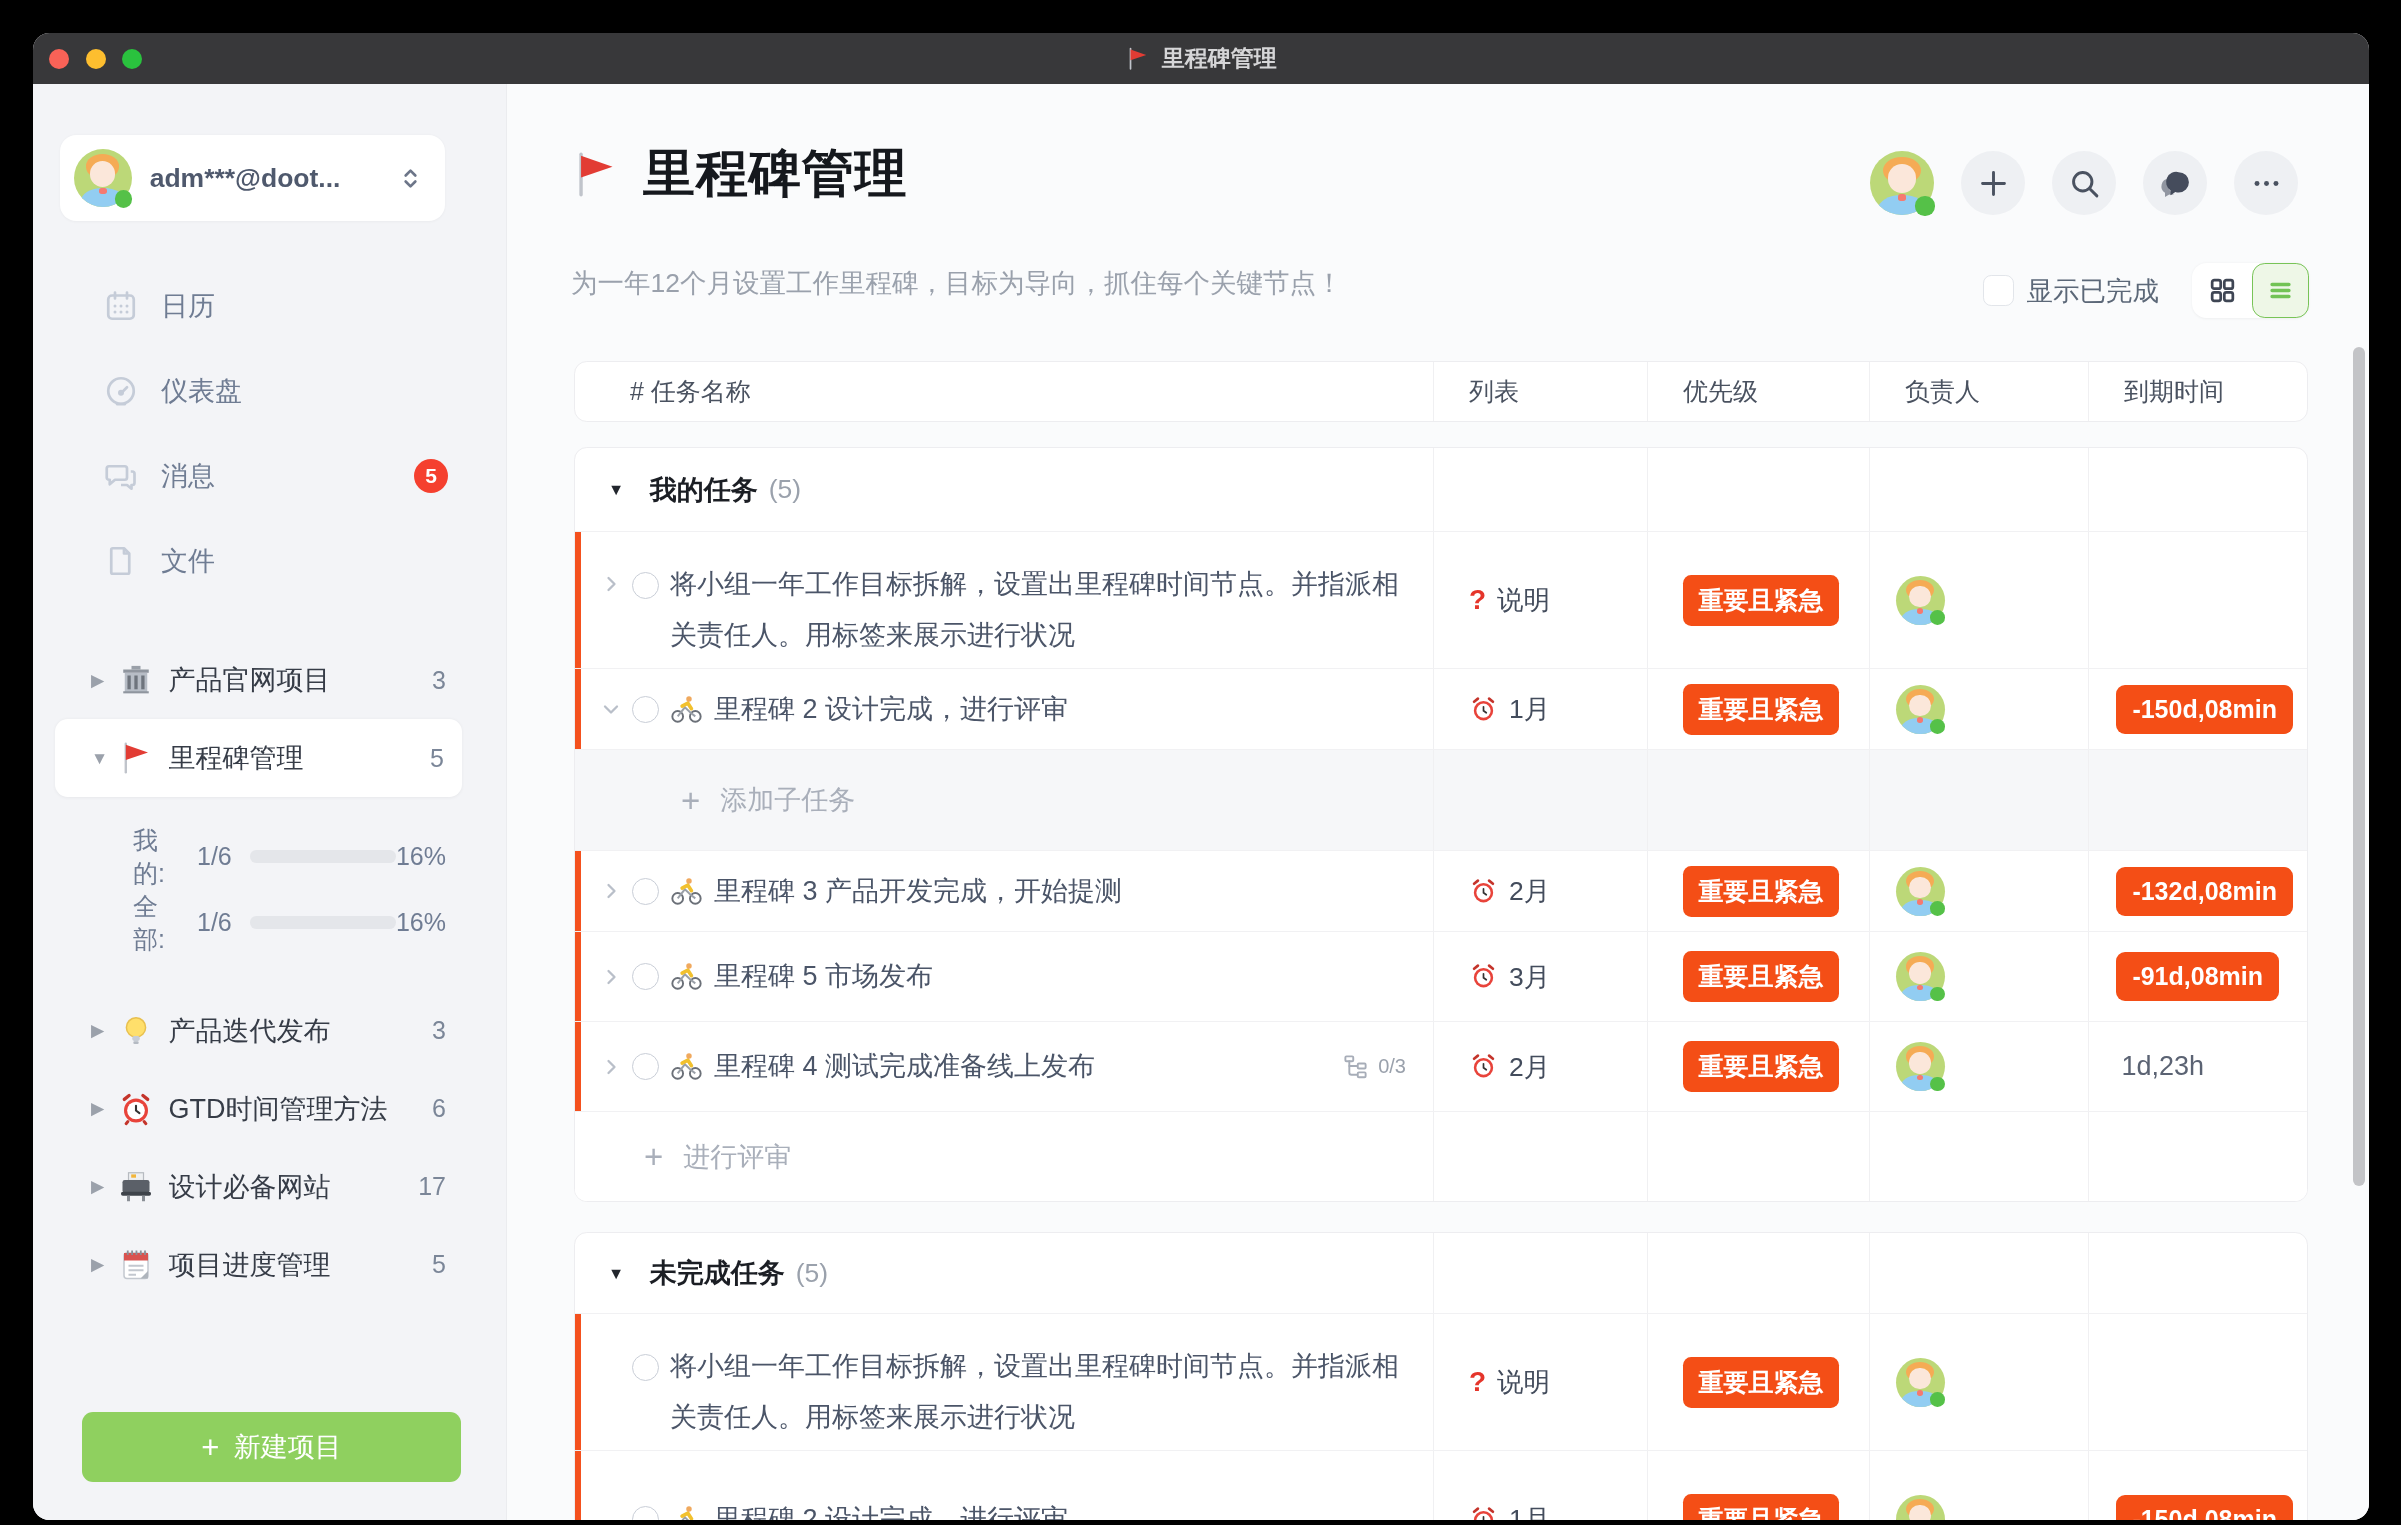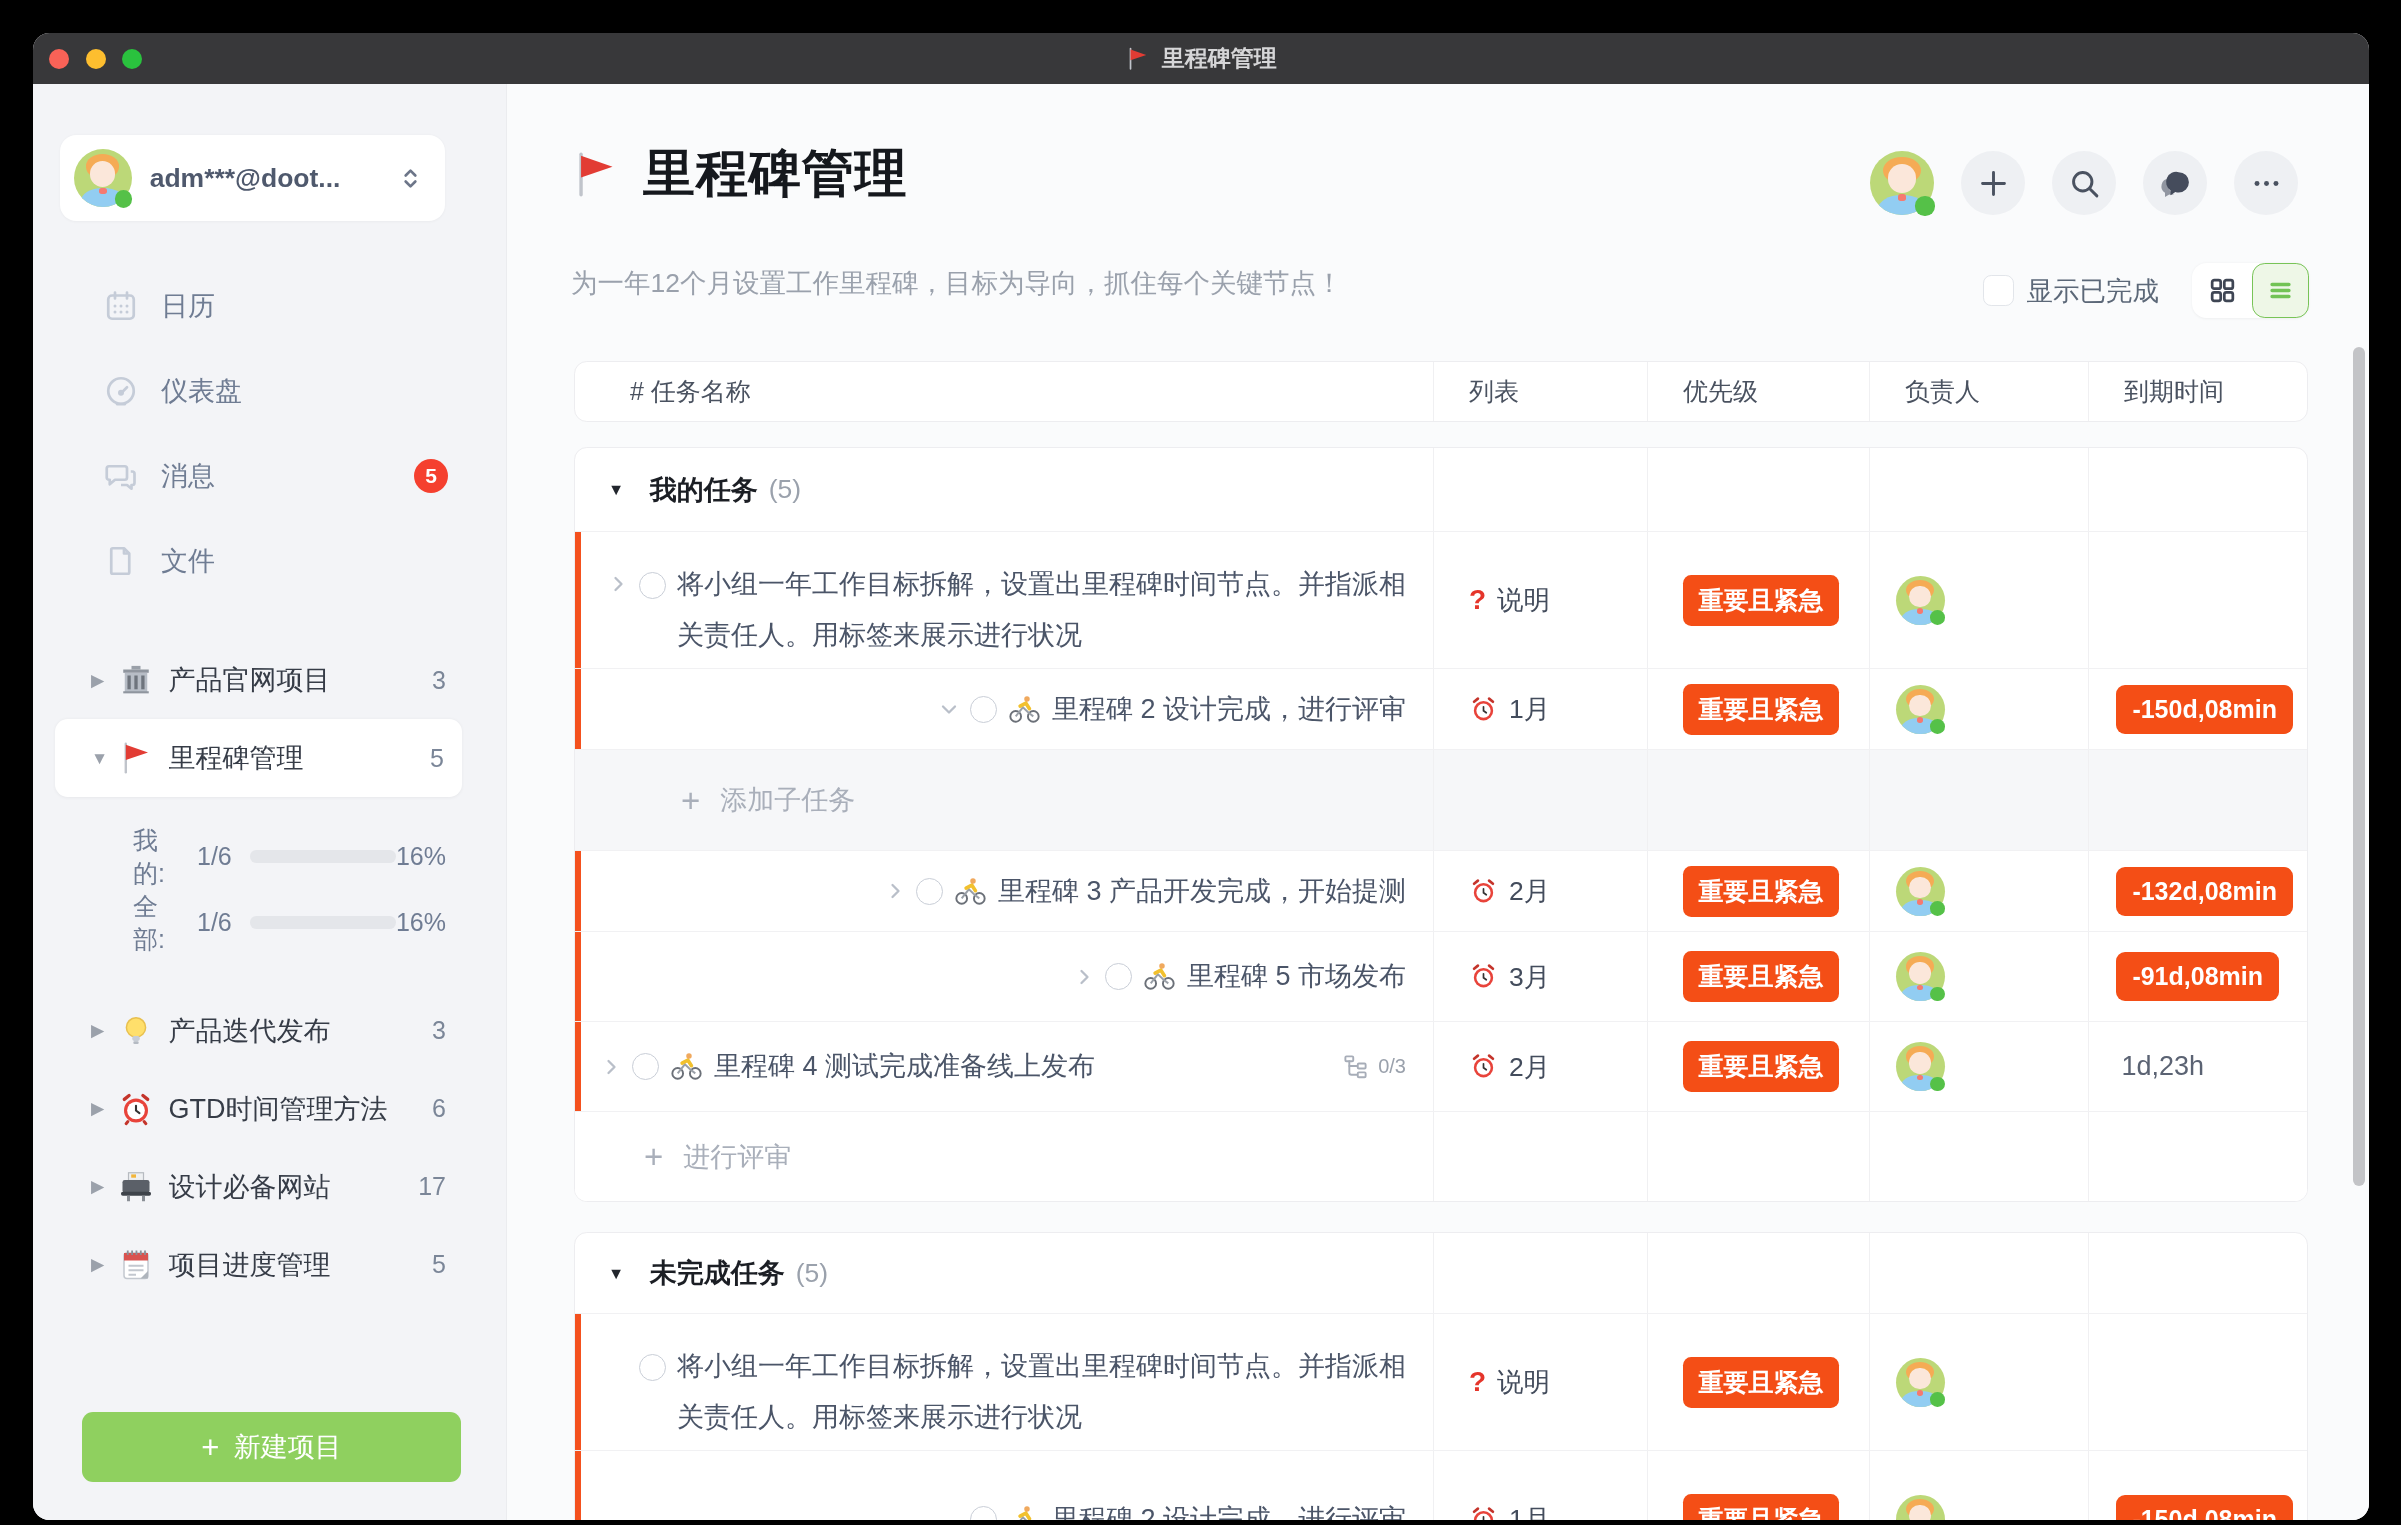--- a/index.html
+++ b/index.html
@@ -82,21 +82,21 @@
   .th.first { padding-left:55px;text-align:center; }
 
   .group-panel { margin-bottom:30px; }
   .group-panel .row + .row { border-top:0.9px solid #f1f1f3; }
   .gh-cell { padding-left:33px; }
   .gh-caret { font-size:16.4px; color:#22262d; margin-right:25.5px; }
   .gh-name { font-size:27px; font-weight:700; color:#1b1e24; }
   .gh-count { font-size:26.5px; color:#9aa1ac; margin-left:11px; }
 
   .row.task::before { content:""; position:absolute; left:0; top:0; bottom:0; width:5.5px; background:#f4511e; }
-  .name-cell { padding-left:24px; padding-right:27px;justify-content:flex-end; }
+  .name-cell { padding-left:24px; padding-right:27px; }
   .chev { width:24px; height:24px; flex:0 0 24px; }
   .circle { width:27px; height:27px; border:1.8px solid #c9ced7; border-radius:50%; margin-left:9px; flex:0 0 27px; background:#fff; }
   .t-icon { width:33px; height:33px; margin-left:11px; flex:0 0 33px; }
   .t-text { margin-left:11px; font-size:27px; color:#4b5568; line-height:51px; }
   .row.tall { height:137px; }
   .row.tall .name-cell { align-items:flex-start; }
   .row.tall .chev, .row.tall .circle { margin-top:40px; }
   .row.tall .t-text { padding-top:27px; }
   .t-meta { margin-left:auto; display:flex; align-items:center; gap:9px; color:#9aa1ac; font-size:20px; }
   .t-meta .icn { width:27px; height:27px; }

